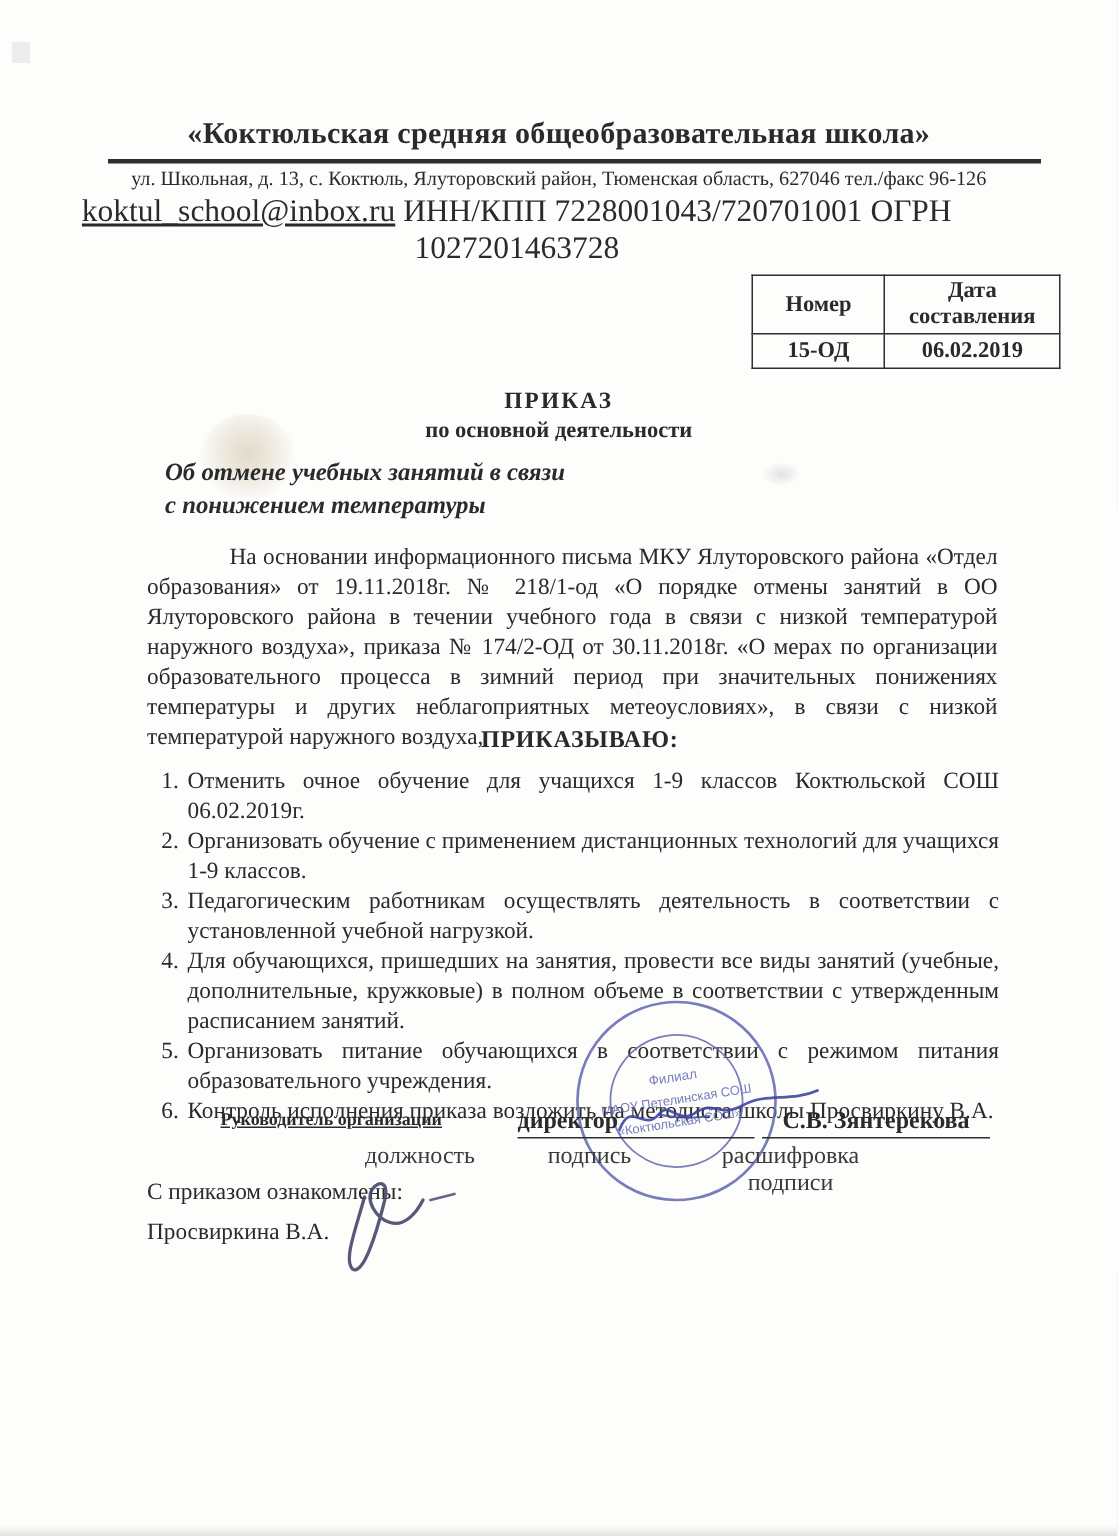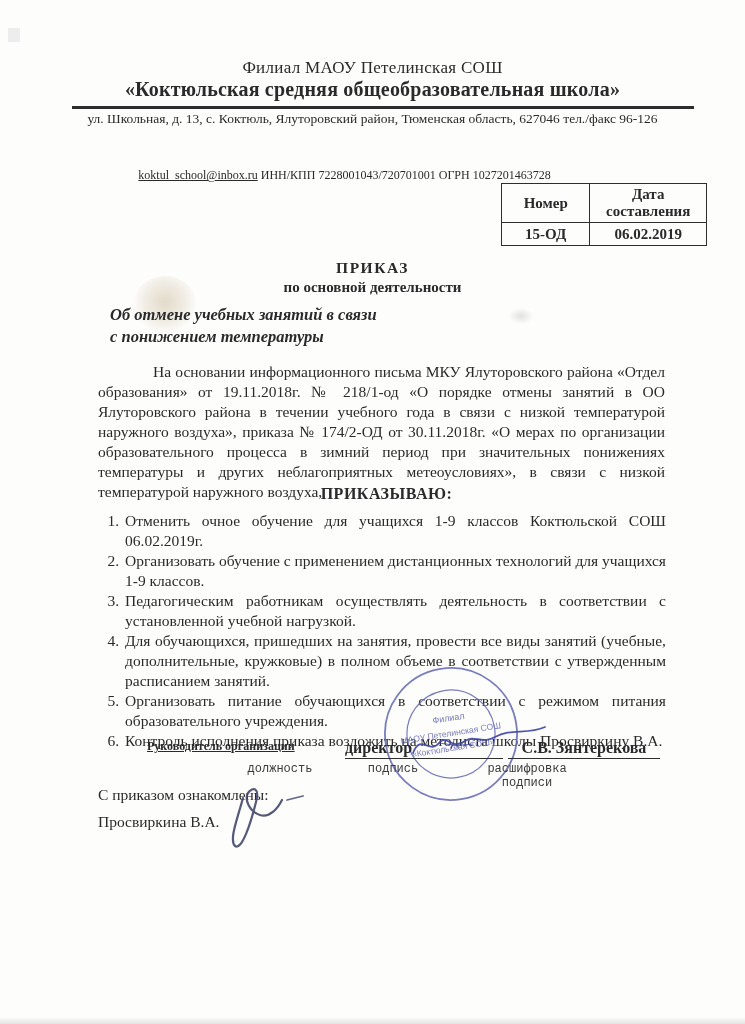--- a/index.html
+++ b/index.html
@@ -19,21 +19,21 @@
     background:linear-gradient(to bottom,rgba(0,0,0,0),rgba(0,0,0,0.10));
     pointer-events:none;
   }
   .abs{position:absolute;}
   .center{text-align:center;}
   
   .hdr1{left:0;width:745px;top:58px;font-size:17px;letter-spacing:.3px;}
   .hdr2{left:0;width:745px;top:78px;font-size:20px;font-weight:bold;letter-spacing:.2px;}
   .rule{left:72px;top:106px;width:622px;height:2.5px;background:#2d2d2d;}
   .addr{left:0;width:745px;top:111px;font-size:13.5px;}
-  .emailline{left:0;width:689px;top:128px;font-size:12px;margin-top:40px;}
+  .emailline{left:0;width:689px;top:128px;font-size:21px;}
   .emailline .u{text-decoration:underline;}
   
   table.doc{position:absolute;left:501px;top:183px;width:206px;border-collapse:collapse;
     font-size:15px;font-weight:bold;text-align:center;}
   table.doc td{border:1.6px solid #2e2e2e;padding:2px 4px;vertical-align:middle;}
   table.doc .c1{width:86px;}
   table.doc .c2{width:112px;}
   table.doc tr.hd td{height:34px;line-height:17px;}
   table.doc tr.vals td{height:18px;}
   
@@ -46,21 +46,21 @@
   .orderword{left:0;width:745px;top:485px;font-size:16px;font-weight:bold;letter-spacing:.5px;padding-left:14px;}
   .items{left:98px;top:511px;width:568px;font-size:15.5px;line-height:20px;}
   .items ol{margin:0;padding-left:25px;}
   .items li{text-align:justify;padding-left:2px;}
   
   .sigrole{left:147px;top:739px;font-size:12px;font-weight:bold;white-space:nowrap;text-decoration:underline;}
   .sigpos{left:345px;top:739px;width:158px;font-size:16px;font-weight:bold;
     border-bottom:1.6px solid #2e2e2e;height:19px;}
   .signame{left:508px;top:739px;width:152px;font-size:16px;font-weight:bold;
     border-bottom:1.6px solid #2e2e2e;height:19px;text-align:center;white-space:nowrap;}
-  .cap{font-size:12px;color:#3a3a3a;font-family:Liberation Mono, monospace;}
+  .cap{font-size:16px;color:#3a3a3a;}
   .cap.dolzh{left:215px;top:762px;width:130px;text-align:center;}
   .cap.podp{left:358px;top:762px;width:70px;text-align:center;}
   .cap.rassh{left:462px;top:762px;width:130px;text-align:center;}
   
   .ack1{left:98px;top:786px;font-size:15.5px;}
   .ack2{left:98px;top:813px;font-size:15.5px;}
   
   .stain{left:133px;top:276px;width:64px;height:58px;border-radius:50%;
     background:radial-gradient(ellipse at 50% 45%, rgba(205,190,160,.55) 0%, rgba(205,190,160,.25) 45%, rgba(205,190,160,0) 72%);
     pointer-events:none;}
@@ -74,21 +74,20 @@
 </style>
 </head>
 <body>
 
 <div class="page">
 
   <div class="abs corner-mark"></div>
   <div class="abs stain"></div>
   <div class="abs smudge"></div>
 
-  <div class="abs center hdr1">Филиал МАОУ Петелинская СОШ</div>
   <div class="abs center hdr2">«Коктюльская средняя общеобразовательная школа»</div>
   <div class="abs rule"></div>
   <div class="abs center addr">ул. Школьная, д. 13, с. Коктюль, Ялуторовский район, Тюменская область, 627046 тел./факс 96-126</div>
   <div class="abs center emailline"><span class="u">koktul_school@inbox.ru</span><span> ИНН/КПП 7228001043/720701001 ОГРН 1027201463728</span></div>
 
   <table class="doc">
     <tbody>
       <tr class="hd">
         <td class="c1">Номер</td>
         <td class="c2">Дата составления</td>

